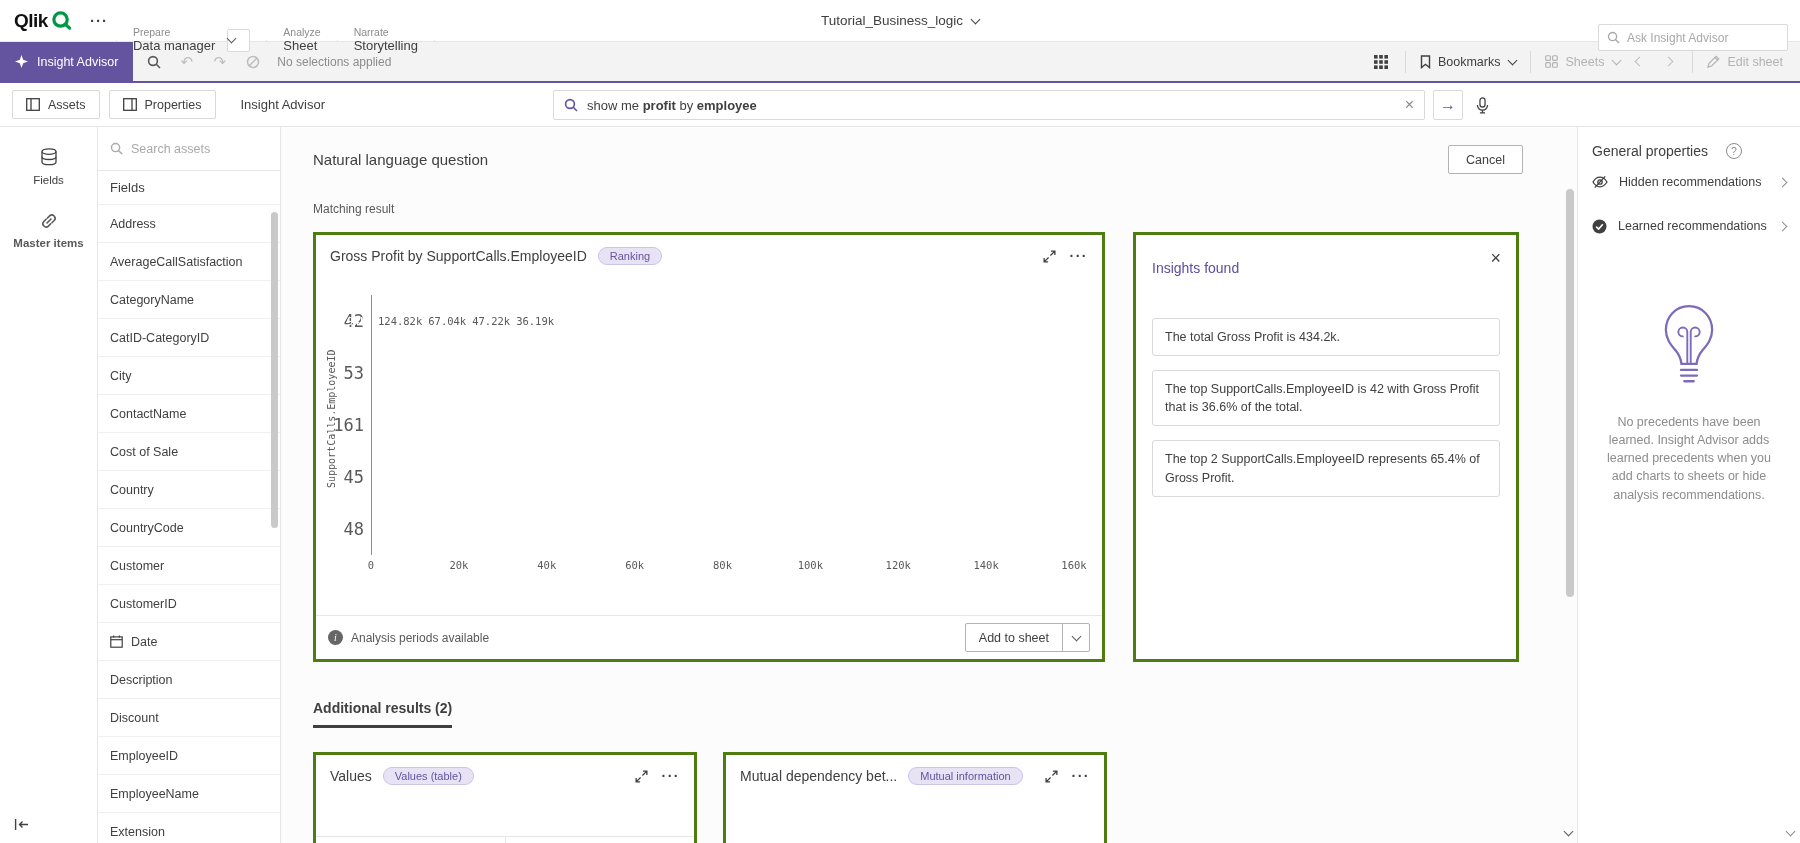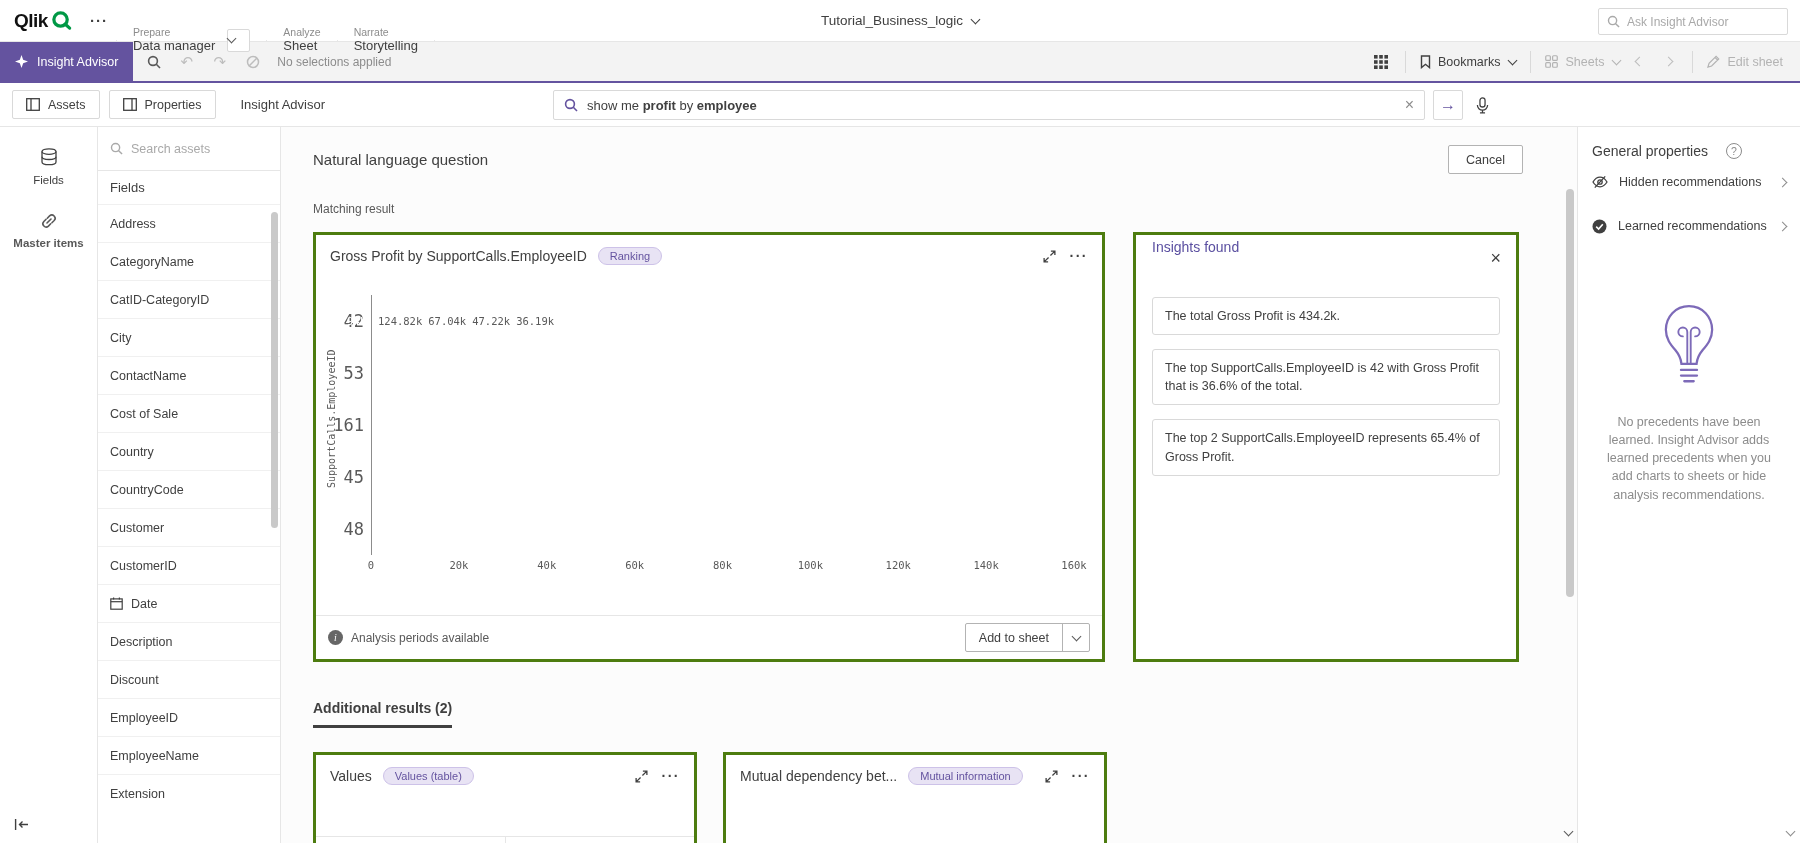--- a/index.html
+++ b/index.html
@@ -20,21 +20,21 @@
   .logo-text { font-size:19px; font-weight:bold; letter-spacing:-0.5px; color:#111; }
   .dots-btn { width:34px; justify-content:center; font-size:15px; font-weight:bold; color:#404040; letter-spacing:1px; }
   .nav { display:flex; align-items:stretch;margin-top:40px; }
   .nav-sec { display:flex; align-items:center; gap:12px; padding:0 16px; border-left:1px solid #e6e6e6; cursor:pointer; }
   .nav-sec:last-child { border-right:1px solid #e6e6e6; }
   .sec-text { display:flex; flex-direction:column; justify-content:center; }
   .sec-eyebrow { font-size:10.5px; color:#8c8c8c; line-height:1.2; }
   .sec-label { font-size:13px; color:#404040; line-height:1.3; }
   .dd-btn { width:23px; height:23px; border:1px solid #d9d9d9; border-radius:2px; justify-content:center; color:#595959; background:#fff; }
   .app-title { position:absolute; left:50%; top:0; height:100%; transform:translateX(-50%); display:flex; align-items:center; gap:9px; font-size:13.5px; color:#404040; cursor:pointer; }
-  .ask-box { position:absolute; right:12px; top:8px; width:190px; height:27px; border:1px solid #d9d9d9; border-radius:2px; display:flex; align-items:center; gap:7px; padding:0 8px; color:#a9a9a9; font-size:12px; background:#fff; cursor:text; }
+  .ask-box { position:absolute; right:12px; top:24px; width:190px; height:27px; border:1px solid #d9d9d9; border-radius:2px; display:flex; align-items:center; gap:7px; padding:0 8px; color:#a9a9a9; font-size:12px; background:#fff; cursor:text; }
 
   
   .selbar { height:41px; flex:0 0 41px; background:#f3f3f3; border-bottom:2px solid #64539f; display:flex; align-items:stretch; }
   .ia-btn { background:#64539f; color:#fff; gap:9px; padding:0 15px; font-size:12.5px; }
   .sel-tools { display:flex; align-items:center; padding:0 6px; gap:4px; }
   .tool-btn { width:29px; height:29px; justify-content:center; color:#595959; border-radius:2px; font-size:15px; }
   .tool-btn.disabled { color:#bdbdbd; }
   .sel-status { font-size:12px; color:#8c8c8c; display:flex; align-items:center; gap:6px; margin-left:4px; }
   .selbar-right { margin-left:auto; display:flex; align-items:center; padding-right:12px; }
   .vr { width:1px; height:22px; background:#d9d9d9; margin:0 9px; align-self:center; }
@@ -100,21 +100,21 @@
   .xticks span { position:absolute; transform:translateX(-50%); top:2px; }
   .xlabel { text-align:center; font-family:"DejaVu Sans Mono",monospace; font-size:10.5px; color:#595959; padding:6px 0 8px; margin-left:34px; }
 
   .chart-foot { border-top:1px solid #e6e6e6; height:44px; flex:0 0 44px; display:flex; align-items:center; padding:0 12px; }
   .foot-note { display:flex; align-items:center; gap:8px; font-size:12px; color:#595959; }
   .info-ic { width:15px; height:15px; border-radius:50%; background:#666; color:#fff; font-size:10px; font-style:italic; font-family:"Liberation Serif",serif; display:flex; align-items:center; justify-content:center; }
   .add-btn { margin-left:auto; height:29px; border:1px solid #b3b3b3; border-radius:2px; background:#fff; display:flex; align-items:center; font-size:12.5px; color:#404040; cursor:pointer; }
   .add-label { padding:0 13px; }
   .add-dd { width:27px; align-self:stretch; border-left:1px solid #b3b3b3; display:flex; align-items:center; justify-content:center; color:#595959; }
 
-  .insights-card { width:386px; height:430px; padding:4px 16px; position:relative; overflow:hidden; }
+  .insights-card { width:386px; height:430px; padding:25px 16px; position:relative; overflow:hidden; }
   .insights-title { font-size:14px; color:#5a4fa0; }
   .close-x { position:absolute; top:14px; right:15px; font-size:18px; color:#404040; line-height:1; }
   .insight-box { border:1px solid #d9d9d9; border-radius:3px; padding:9px 12px; font-size:12.5px; line-height:1.45; color:#404040; background:#fff; margin-top:14px; }
   .insight-box:first-of-type { margin-top:42px; }
 
   .addl-tabs { margin-top:38px; }
   .tab { display:inline-block; font-size:14px; font-weight:bold; color:#404040; padding-bottom:9px; border-bottom:3px solid #404040; cursor:pointer; }
 
   .bottom-row { display:flex; gap:26px; margin-top:24px; }
   .values-card { width:384px; height:175px; display:flex; flex-direction:column; }
@@ -344,20 +344,23 @@
             <line x1="9.3" y1="9.3" x2="13" y2="13" stroke="currentColor" stroke-width="1.5"></line>
           </svg>
         <span>Search assets</span>
       </div>
       <div class="fields-hdr">
         <span>Fields</span>
       </div>
       <div class="field-list">
           <div class="field-item">
             <span>Address</span>
+          </div>
+          <div class="field-item">
+            <span>AverageCallSatisfaction</span>
           </div>
           <div class="field-item">
             <span>CategoryName</span>
           </div>
           <div class="field-item">
             <span>CatID-CategoryID</span>
           </div>
           <div class="field-item">
             <span>City</span>
           </div>

